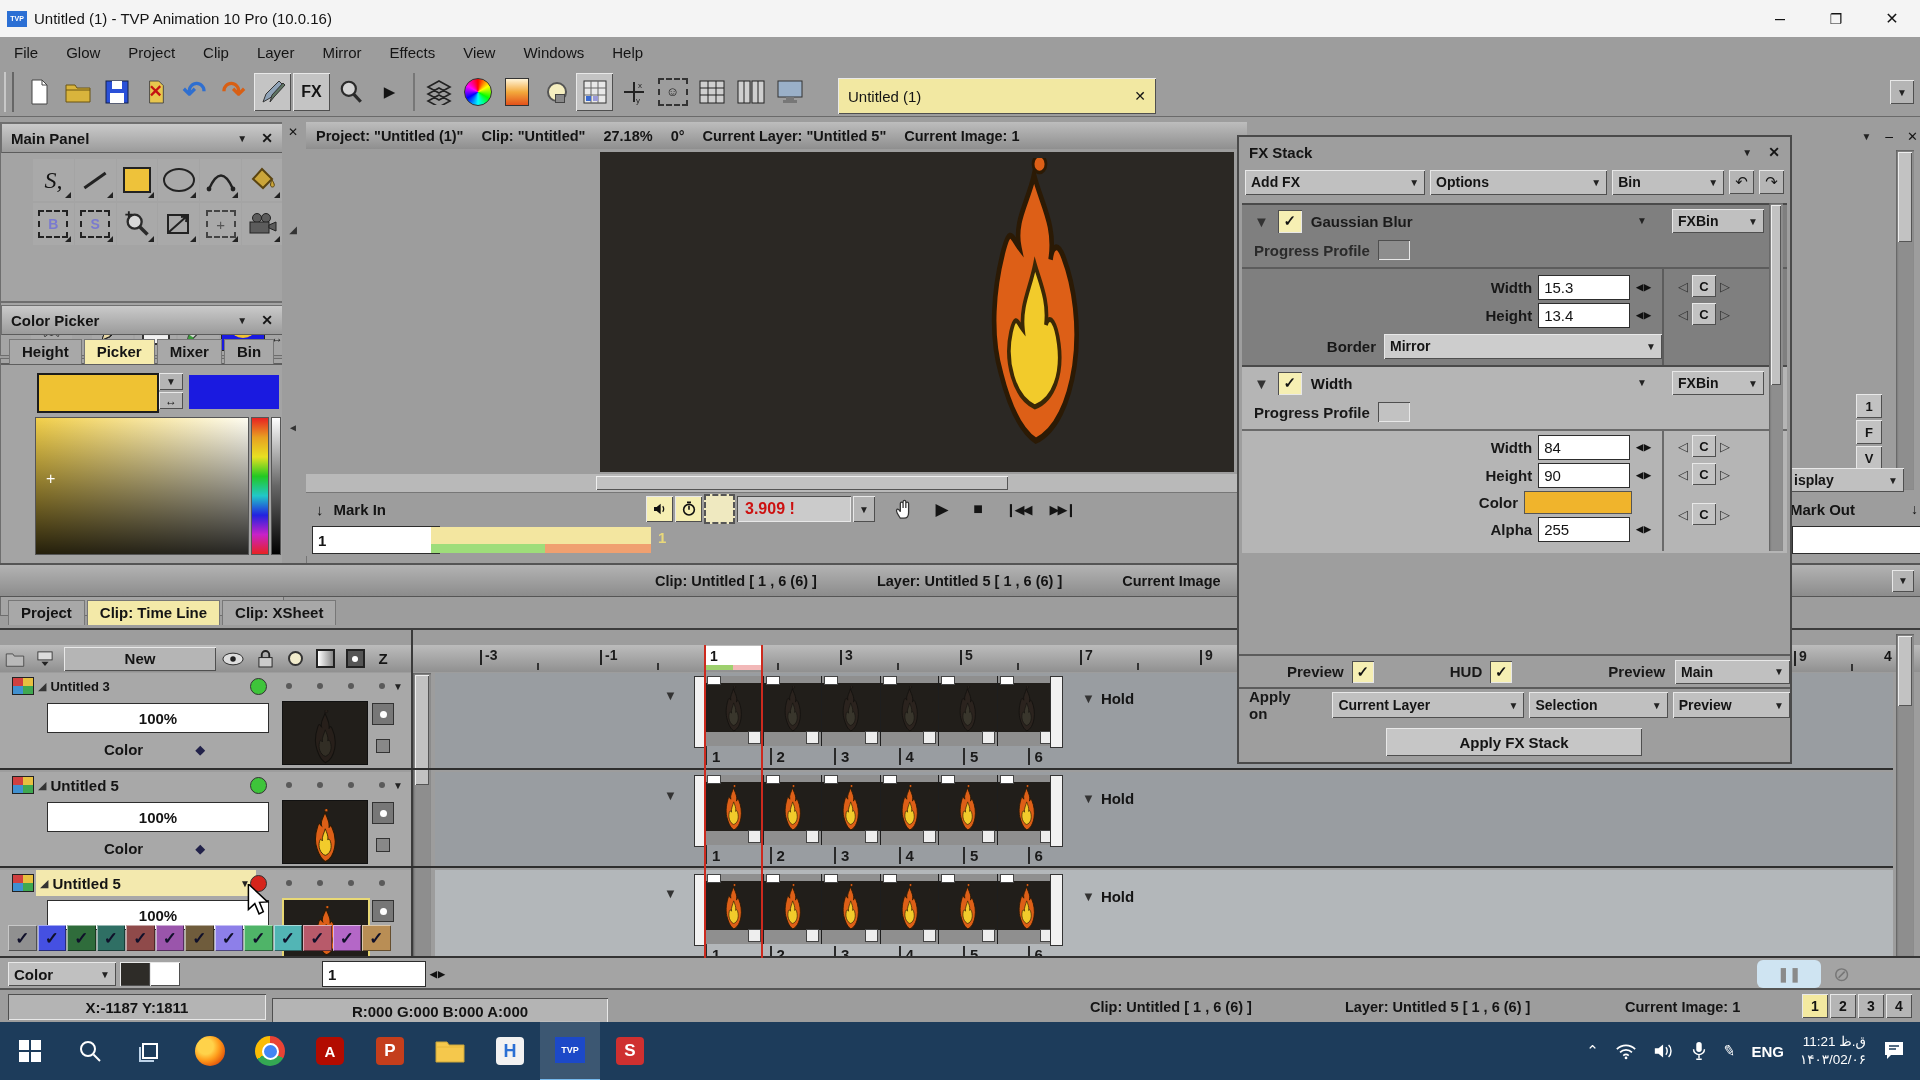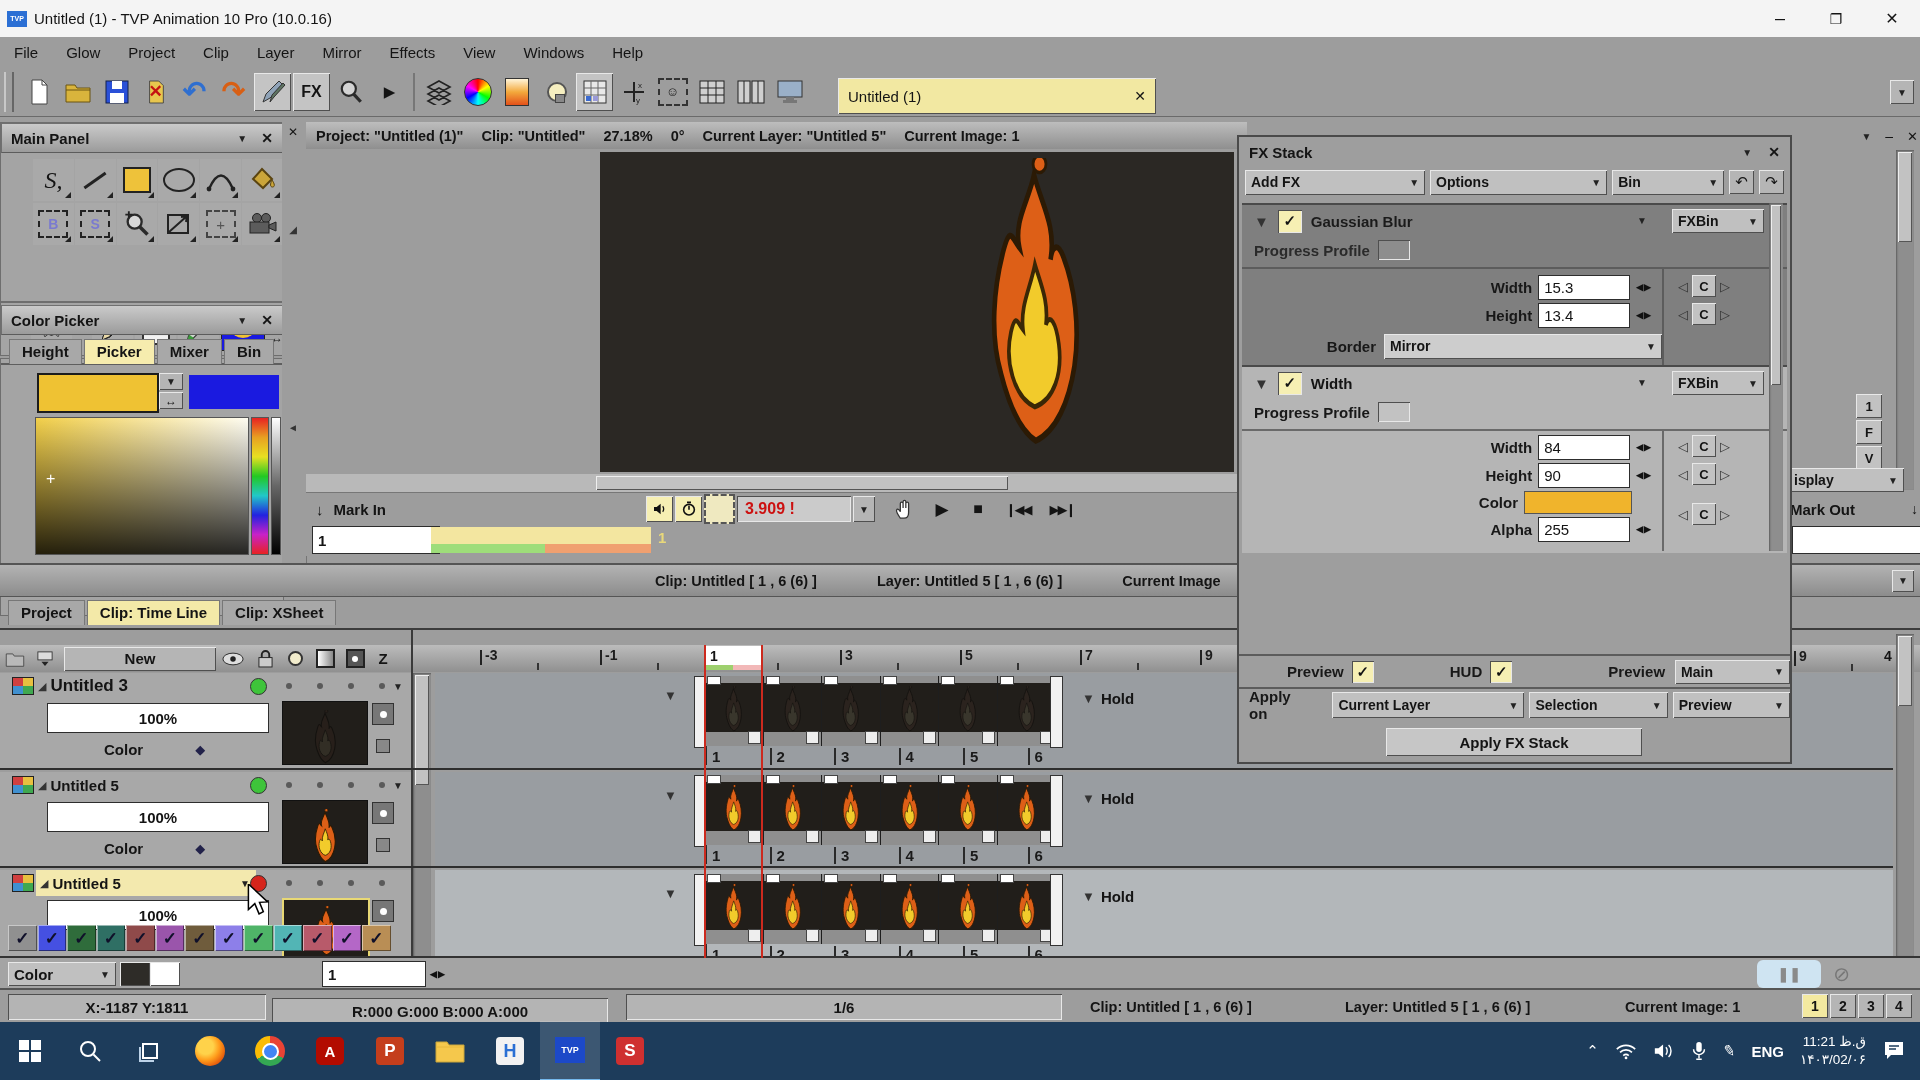--- a/index.html
+++ b/index.html
@@ -496,21 +496,21 @@
     <div class="a" style="left:435px;top:43px;width:1458px;height:95px;background:#999da1"></div>
     <div class="a" style="left:0;top:43px;width:411px;height:95px;background:#a8a8a8">
       <div class="f" style="height:26px;padding-left:12px;gap:4px">
         <div style="width:20px;height:16px;border:1px solid #222;display:grid;grid-template-columns:1fr 1fr">
             <i style="background:#d04040"></i>
             <i style="background:#e8c040"></i>
             <i style="background:#4090d0"></i>
             <i style="background:#40a850"></i>
           </div>
         <span style="font-size:11px;color:#333">◢</span>
-        <span class="b" style="font-size:17px">Untitled 3</span>
+        <span class="b" style="font-size:13px">Untitled 3</span>
         <span class="ar" style="margin-left:auto;margin-right:8px">▼</span>
       </div>
       <div class="dot a" style="left:250px;top:5px;background:#3ec43a"></div>
       <div class="mdot a" style="left:286px;top:10px"></div>
         <div class="mdot a" style="left:317px;top:10px"></div>
         <div class="mdot a" style="left:348px;top:10px"></div>
         <div class="mdot a" style="left:379px;top:10px"></div>
       <div class="inp a" style="left:47px;top:30px;width:210px;height:28px;justify-content:center;font-weight:bold">
           <span>100%</span>
         </div>
@@ -867,23 +867,20 @@
     </div>
   </div>
 
   <div class="a f" style="left:0;top:988px;width:1920px;height:34px;background:#9d9d9d;border-top:2px solid #555">
     <div class="seg s a" style="left:8px;top:4px;width:258px;height:26px">
         <span>X:-1187  Y:1811</span>
       </div>
     <div class="seg s a" style="left:272px;top:8px;width:336px;height:26px">
         <span>R:000 G:000 B:000 A:000</span>
       </div>
-    <div class="seg s a" style="left:626px;top:4px;width:436px;height:26px">
-        <span>1/6</span>
-      </div>
     <span class="a b" style="left:1090px;top:9px;font-size:14.5px">Clip: Untitled [ 1 , 6  (6) ]</span>
     <span class="a b" style="left:1345px;top:9px;font-size:14.5px">Layer: Untitled 5 [ 1 , 6  (6) ]</span>
     <span class="a b" style="left:1625px;top:9px;font-size:14.5px">Current Image: 1</span>
     <div class="a f" id="pages" style="left:1800px;top:4px">
 
     <div class="pg r">1</div>
         <div class="pg r">2</div>
         <div class="pg r">3</div>
         <div class="pg r">4</div>
       </div>

